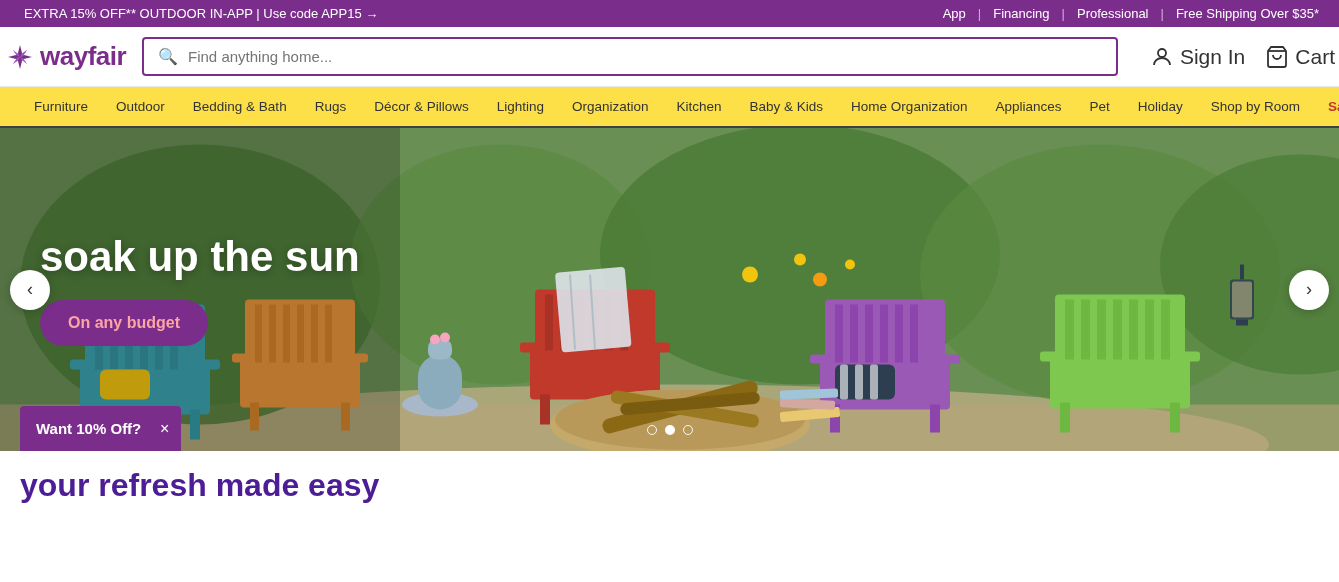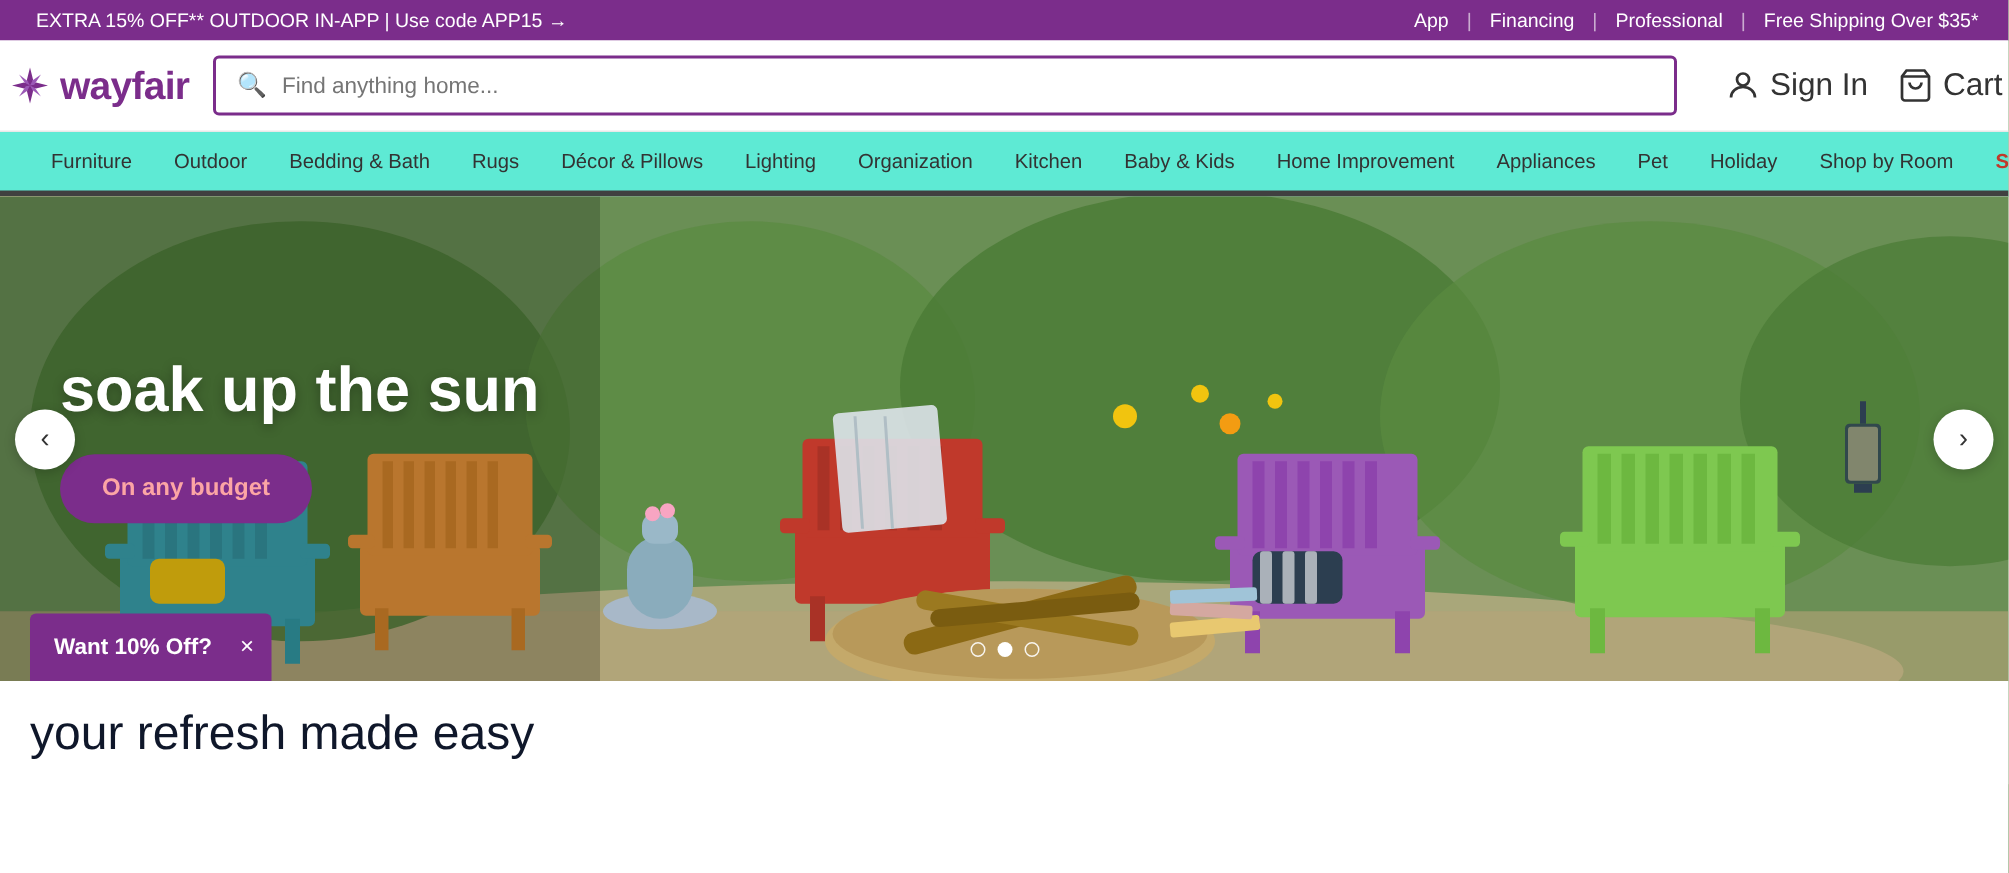--- a/index.html
+++ b/index.html
@@ -49,22 +49,22 @@
       width: 100%;
       font-size: 15px;
       color: #333;
       background: transparent;
     }
     .header-actions { display: flex; align-items: center; gap: 20px; margin-left: 16px; }
     .header-action { display: flex; align-items: center; gap: 6px; cursor: pointer; color: #333; font-size: 21px; text-decoration: none; }
 
     
     .nav {
-      background: #5eead4;
-      border-bottom: 4px solid #404040;
+      background: #fde047;
+      border-bottom: 2px solid #404040;
       display: flex;
       align-items: center;
       padding: 0 20px;
       gap: 0;
       justify-content: space-between;
     }
     .nav-item {
       padding: 12px 14px;
       font-size: 13.5px;
       color: #333;
@@ -173,22 +173,22 @@
       cursor: pointer;
     }
 
     
     .below-fold {
       background: white;
       padding: 16px 20px;
     }
     .below-fold-text {
       font-size: 32px;
-      font-weight: 400;
-      color: #0f172a;
+      font-weight: 700;
+      color: #4c1d95;
     }
 
     
     .scene-svg {
       position: absolute;
       inset: 0;
       width: 100%;
       height: 100%;
     }
   </style>
@@ -254,21 +254,21 @@
 <nav class="nav">
   <a href="#" class="nav-item">Furniture</a>
   <a href="#" class="nav-item">Outdoor</a>
   <a href="#" class="nav-item">Bedding &amp; Bath</a>
   <a href="#" class="nav-item">Rugs</a>
   <a href="#" class="nav-item">Décor &amp; Pillows</a>
   <a href="#" class="nav-item">Lighting</a>
   <a href="#" class="nav-item">Organization</a>
   <a href="#" class="nav-item">Kitchen</a>
   <a href="#" class="nav-item">Baby &amp; Kids</a>
-  <a href="#" class="nav-item">Home Improvement</a>
+  <a href="#" class="nav-item">Home Organization</a>
   <a href="#" class="nav-item">Appliances</a>
   <a href="#" class="nav-item">Pet</a>
   <a href="#" class="nav-item">Holiday</a>
   <a href="#" class="nav-item">Shop by Room</a>
   <a href="#" class="nav-item sale">Sale</a>
 </nav>
 
 <div class="hero">
 
   <svg class="scene-svg" viewBox="0 0 1339 370" preserveAspectRatio="xMidYMid slice">

